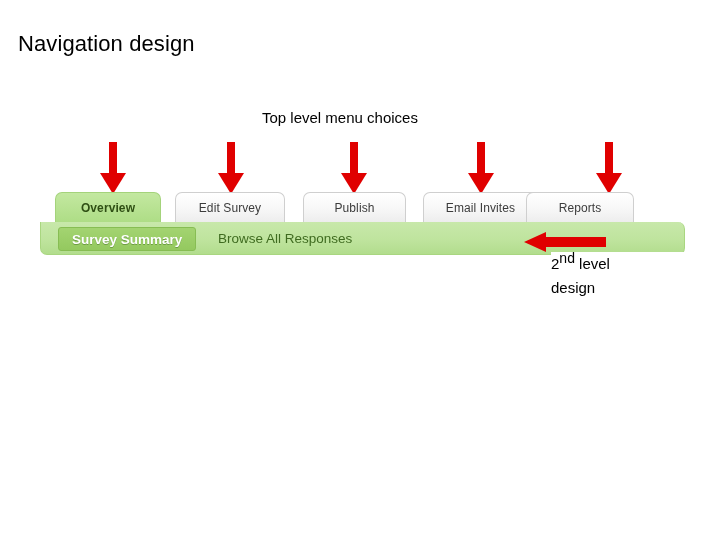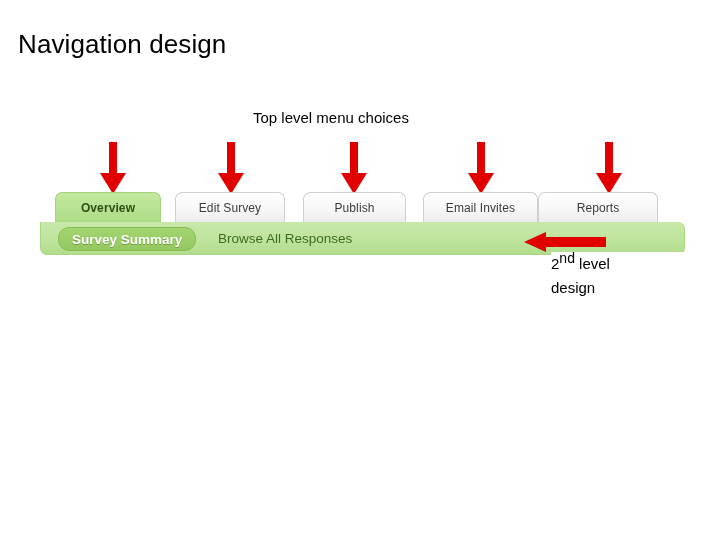--- a/index.html
+++ b/index.html
@@ -14,31 +14,31 @@
     overflow: hidden;
     font-family: "Liberation Sans", sans-serif;
     -webkit-font-smoothing: antialiased;
   }
 
   
   #page-title {
     position: absolute;
     left: 18px;
     top: 28px;
-    font-size: 26px;
+    font-size: 22px;
     line-height: 32px;
     color: #000000;
     letter-spacing: 0.1px;
     white-space: nowrap;
   }
 
   
   #top-caption {
     position: absolute;
-    left: 253px;
+    left: 262px;
     top: 108px;
     font-size: 15px;
     line-height: 20px;
     color: #000000;
     white-space: nowrap;
   }
 
   
   #nav-mock {
     position: absolute;
@@ -103,21 +103,21 @@
     top: 5px;
     height: 22px;
     display: flex;
     align-items: center;
     font-size: 13.5px;
     color: #3f6b20;
     white-space: nowrap;
   }
   .sub-item.selected {
     padding: 0 13px;
-    border-radius: 11px;
+    border-radius: 3px;
     background: linear-gradient(to bottom, #a3d471 0%, #94c95f 100%);
     border: 1px solid #87bd53;
     color: #ffffff;
     font-weight: bold;
     text-shadow: 0 1px 0 rgba(60,100,30,0.45);
     justify-content: center;
   }
 
   
   .arrow-down {
@@ -227,21 +227,21 @@
     </div>
     <div class="tab inactive" style="left:135px; width:110px;">
       <span>Edit Survey</span>
     </div>
     <div class="tab inactive" style="left:383px; width:115px;">
       <span>Email Invites</span>
     </div>
     <div class="tab inactive" style="left:263px; width:103px;">
       <span>Publish</span>
     </div>
-    <div class="tab inactive" style="left:498px; width:120px;">
+    <div class="tab inactive" style="left:486px; width:108px;">
       <span>Reports</span>
     </div>
   </div>
 
   <div id="sub-bar">
     <div class="sub-item selected" style="left:17px;">
       <span>Survey Summary</span>
     </div>
     <div class="sub-item" style="left:177px;">
       <span>Browse All Responses</span>

